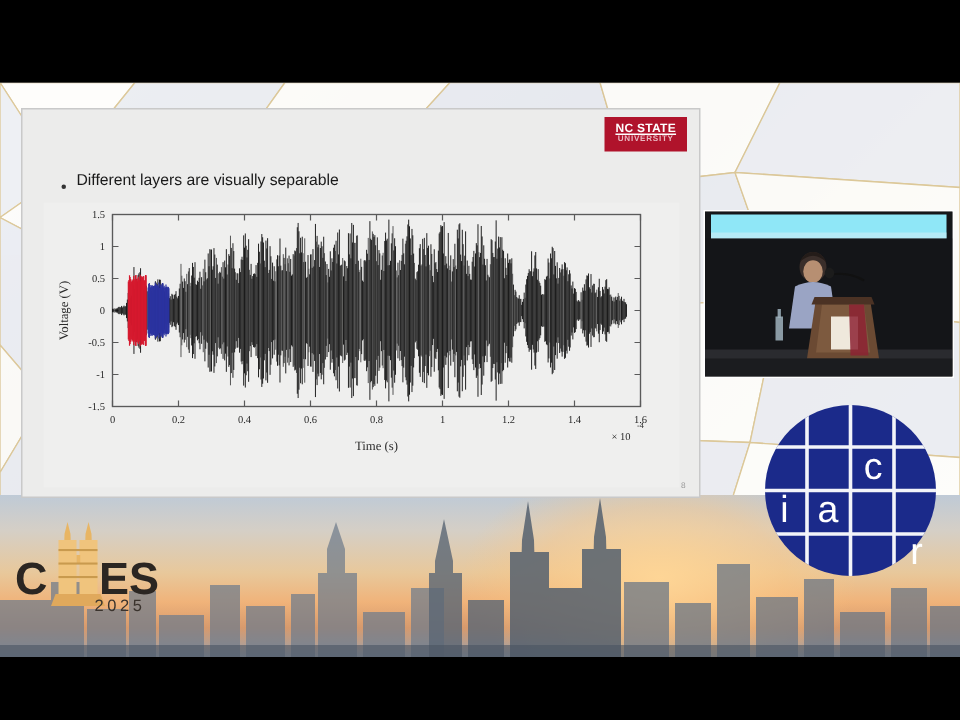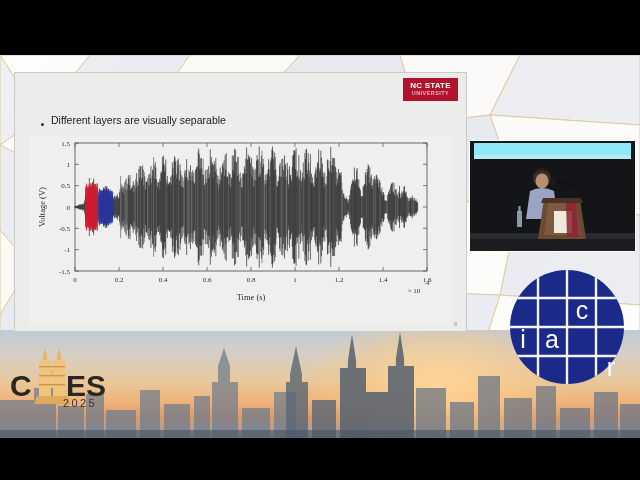--- a/index.html
+++ b/index.html
@@ -30,21 +30,21 @@
   .slide{position:absolute;left:15px;top:73px;width:451px;height:258px;
          background:#ececeb;box-shadow:0 0 0 1px #c9c9c9;}
   .slide-title-bar{position:absolute;left:6px;top:3px;right:6px;height:27px;
       border-top:1.6px solid #20375e;border-bottom:1.6px solid #20375e;
       display:flex;align-items:center;justify-content:center;}
   .slide-title{font-size:12.5px;font-weight:bold;color:#111;letter-spacing:.1px;
       font-family:"Liberation Sans",sans-serif;white-space:nowrap;}
   .ncstate-logo{position:absolute;right:8px;top:5px;width:55px;height:23px;
       background:#b0132b;display:flex;flex-direction:column;align-items:center;
       justify-content:center;line-height:1;}
-  .ncstate-logo .l1{color:#fff;font-size:8px;font-weight:bold;letter-spacing:.2px;}
+  .ncstate-logo .l1{color:#fff;font-size:8px;font-weight:bold;letter-spacing:.2px;text-decoration:underline;}
   .ncstate-logo .l2{color:#e9b9c2;font-size:5.4px;font-weight:bold;letter-spacing:.5px;margin-top:1px;}
 
   .bullet-row{position:absolute;left:26px;top:41px;display:flex;align-items:flex-end;gap:7px;}
   .bullet-dot{width:3px;height:3px;background:#333;border-radius:50%;margin-top:6px;flex:0 0 auto;}
   .bullet-text{font-size:10.5px;color:#1a1a1a;}
 
   .slide-num{position:absolute;right:9px;bottom:4px;font-size:5.5px;color:#9a9a9a;}
 
   
   .chart-wrap{position:absolute;left:14px;top:62px;width:424px;height:190px;}

